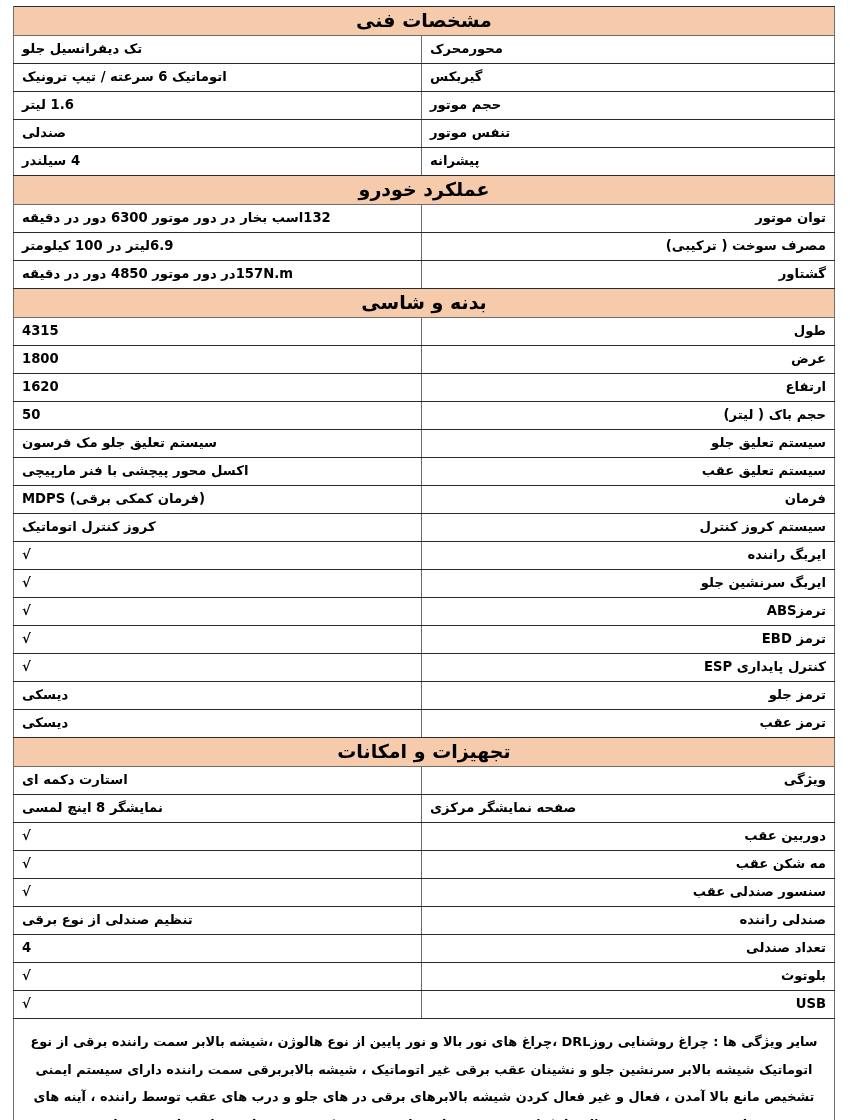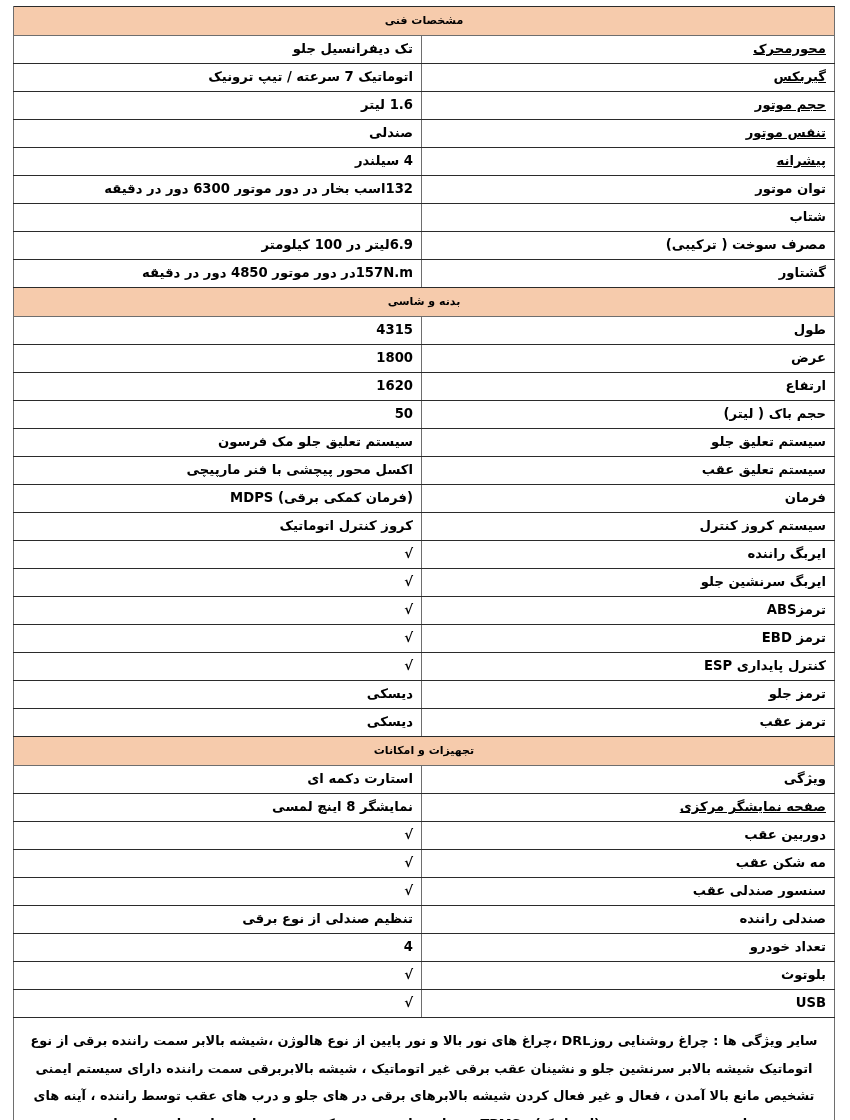--- a/index.html
+++ b/index.html
@@ -31,21 +31,21 @@
   }
 
   table.spec-table col.col-label { width: 413px; }
   table.spec-table col.col-value { width: 408px; }
 
   
   tr.section-header > td {
     background: #f6cbac;
     text-align: center;
     font-weight: bold;
-    font-size: 11px;
+    font-size: 19px;
     height: 24px;
     padding: 1px 0 3px 0;
     border-top: 1.6px solid #2b2b2b;
     border-bottom: 1.6px solid #6e6e6e;
     border-left: 1.6px solid #6e6e6e;
     border-right: 1.6px solid #6e6e6e;
     letter-spacing: 0px;
   }
 
   
@@ -57,25 +57,24 @@
     border-bottom: 1.6px solid #2b2b2b;
     border-left: 1.6px solid #6e6e6e;
     border-right: 1.6px solid #6e6e6e;
     background: #ffffff;
     white-space: nowrap;
     overflow: hidden;
   }
   tr.data-row > td.cell-label {
   }
   tr.data-row > td.cell-label.is-centered {
-    text-align: right;
-    text-decoration: underline;
+    text-align: left;
   }
   tr.data-row > td.cell-value {
-    text-align: right;
+    text-align: left;
   }
 
   
   tr.footer-row > td {
     border-top: 1.6px solid #2b2b2b;
     border-bottom: 1.6px solid #6e6e6e;
     border-left: 1.6px solid #6e6e6e;
     border-right: 1.6px solid #6e6e6e;
     padding: 9px 12px 14px 12px;
     background: #ffffff;
@@ -106,43 +105,42 @@
     <tbody id="table-body">
         <tr class="section-header">
           <td colspan="2">مشخصات فنی</td>
         </tr>
         <tr class="data-row">
           <td class="cell-label is-centered">محورمحرک</td>
           <td class="cell-value">تک دیفرانسیل جلو</td>
         </tr>
         <tr class="data-row">
           <td class="cell-label is-centered">گیربکس</td>
-          <td class="cell-value">اتوماتیک 7 سرعته / تیپ ترونیک</td>
+          <td class="cell-value">اتوماتیک 6 سرعته / تیپ ترونیک</td>
         </tr>
         <tr class="data-row">
           <td class="cell-label is-centered">حجم موتور</td>
           <td class="cell-value">1.6 لیتر</td>
         </tr>
         <tr class="data-row">
           <td class="cell-label is-centered">تنفس موتور</td>
           <td class="cell-value">صندلی</td>
         </tr>
         <tr class="data-row">
           <td class="cell-label is-centered">پیشرانه</td>
           <td class="cell-value">4 سیلندر</td>
         </tr>
+        <tr class="section-header">
+          <td colspan="2">عملکرد خودرو</td>
+        </tr>
         <tr class="data-row">
           <td class="cell-label">توان موتور</td>
           <td class="cell-value">132اسب بخار در دور موتور 6300 دور در دقیقه</td>
         </tr>
         <tr class="data-row">
-          <td class="cell-label">شتاب</td>
-          <td class="cell-value"></td>
-        </tr>
-        <tr class="data-row">
           <td class="cell-label">مصرف سوخت ( ترکیبی)</td>
           <td class="cell-value">6.9لیتر در 100 کیلومتر</td>
         </tr>
         <tr class="data-row">
           <td class="cell-label">گشتاور</td>
           <td class="cell-value">157N.mدر دور موتور 4850 دور در دقیقه</td>
         </tr>
         <tr class="section-header">
           <td colspan="2">بدنه و شاسی</td>
         </tr>
@@ -227,21 +225,21 @@
         </tr>
         <tr class="data-row">
           <td class="cell-label">سنسور صندلی عقب</td>
           <td class="cell-value check-mark">√</td>
         </tr>
         <tr class="data-row">
           <td class="cell-label">صندلی راننده</td>
           <td class="cell-value">تنظیم صندلی از نوع برقی</td>
         </tr>
         <tr class="data-row">
-          <td class="cell-label">تعداد خودرو</td>
+          <td class="cell-label">تعداد صندلی</td>
           <td class="cell-value">4</td>
         </tr>
         <tr class="data-row">
           <td class="cell-label">بلوتوث</td>
           <td class="cell-value check-mark">√</td>
         </tr>
         <tr class="data-row">
           <td class="cell-label">USB</td>
           <td class="cell-value check-mark">√</td>
         </tr>

